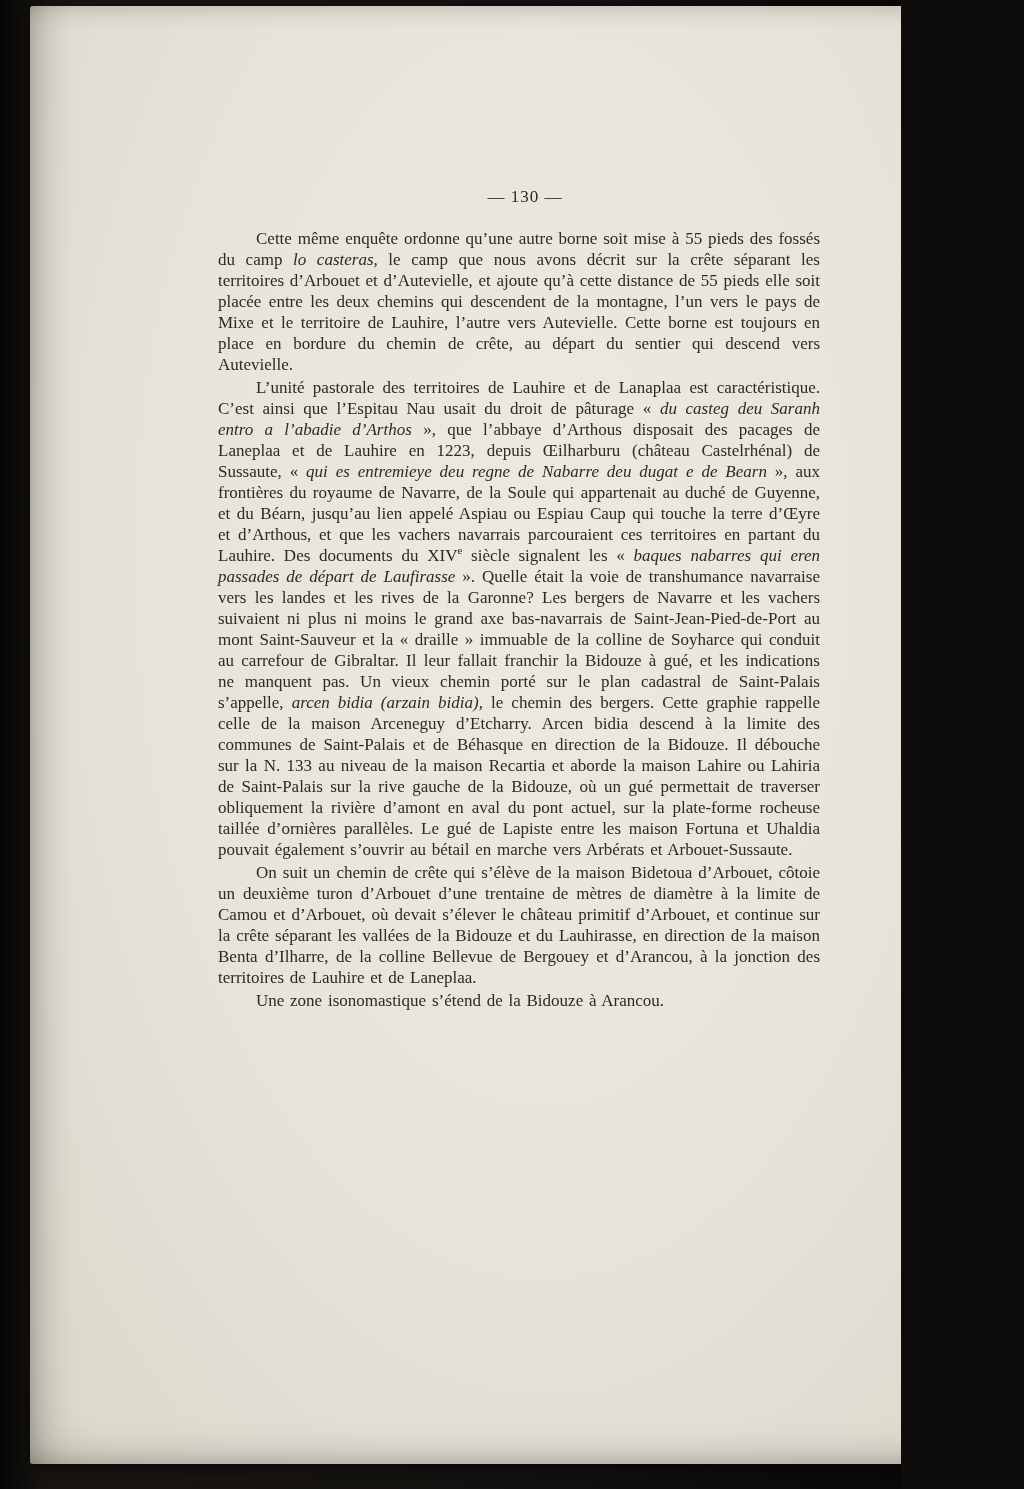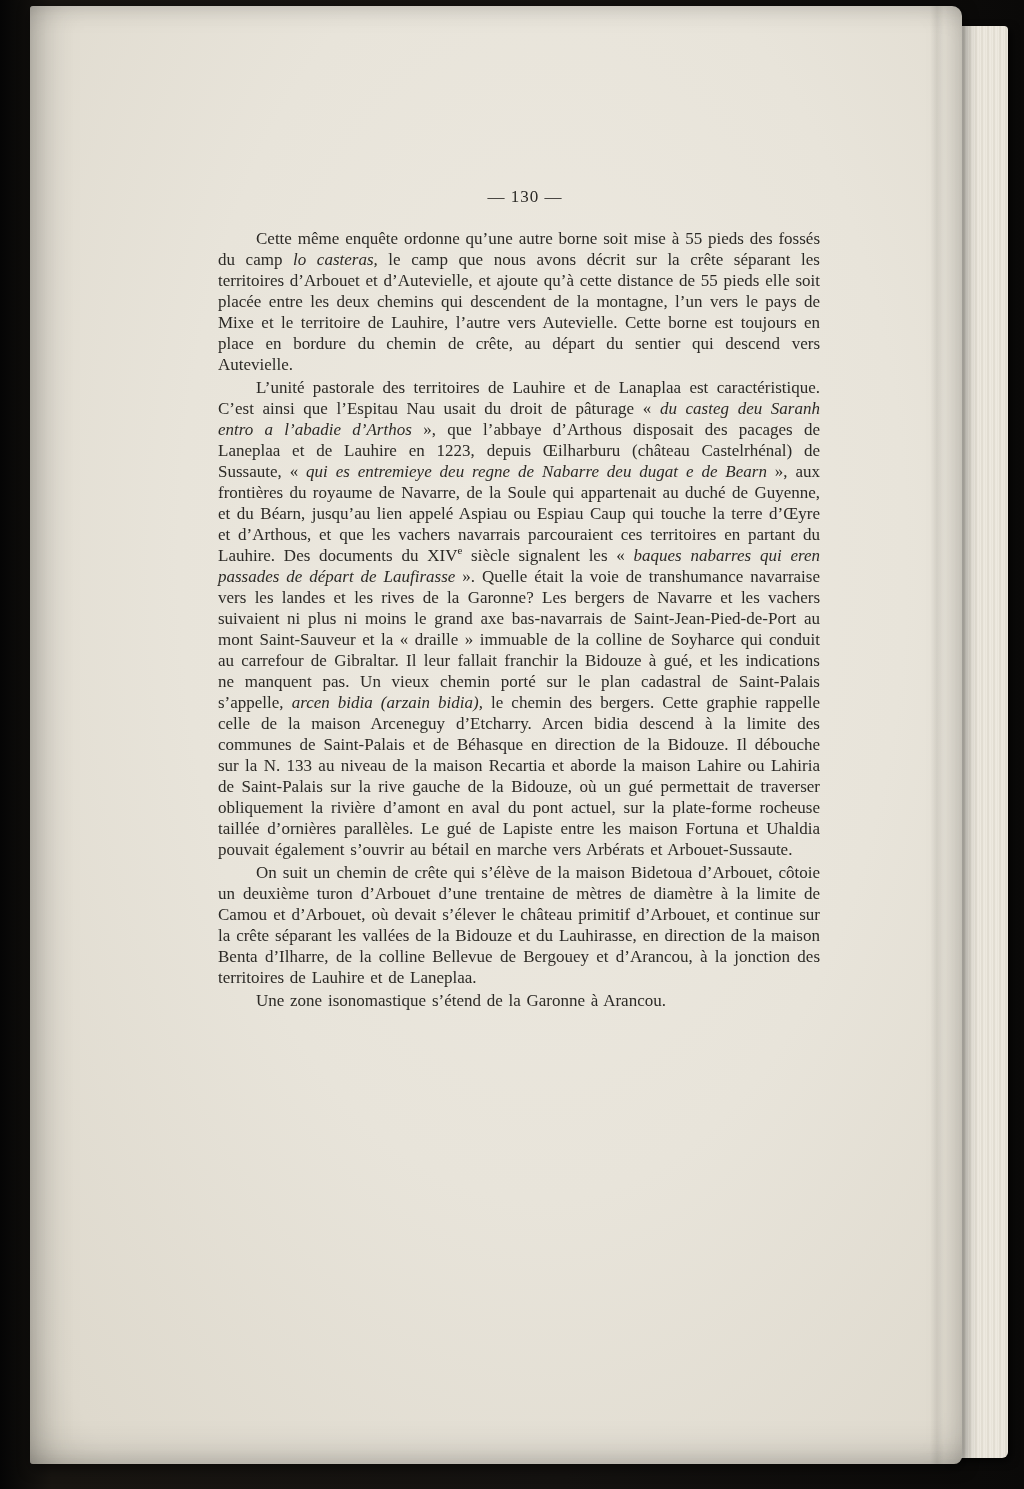--- a/index.html
+++ b/index.html
@@ -4,21 +4,21 @@
 <style>
   * { margin: 0; padding: 0; box-sizing: border-box; }
   html, body { width: 1024px; height: 1489px; }
   body {
     background: #0e0d0b;
     font-family: "Liberation Serif", "DejaVu Serif", serif;
     overflow: hidden;
   }
   .scene {
     position: relative;
-    width: 1024px;
+    width: 901px;
     height: 1489px;
     overflow: hidden;
     background: linear-gradient(90deg, #050505 0%, #181511 5%, #141210 55%, #0a0908 100%);
   }
   
   .fore-edge {
     position: absolute;
     left: 950px;
     top: 26px;
     width: 58px;
@@ -82,16 +82,16 @@
 <div class="scene">
   <div class="fore-edge"></div>
   <div class="paper">
     <div class="crease"></div>
     <div class="text-block">
       <div class="page-number">— 130 —</div>
 
     <p class="para"><span>Cette même enquête ordonne qu’une autre borne soit mise à 55 pieds des fossés du camp </span><span class="it">lo casteras,</span><span> le camp que nous avons décrit sur la crête séparant les territoires d’Arbouet et d’Autevielle, et ajoute qu’à cette distance de 55 pieds elle soit placée entre les deux chemins qui descendent de la montagne, l’un vers le pays de Mixe et le territoire de Lauhire, l’autre vers Autevielle. Cette borne est toujours en place en bordure du chemin de crête, au départ du sentier qui descend vers Autevielle.</span></p>
         <p class="para"><span>L’unité pastorale des territoires de Lauhire et de Lanaplaa est caractéristique. C’est ainsi que l’Espitau Nau usait du droit de pâturage « </span><span class="it">du casteg deu Saranh entro a l’abadie d’Arthos</span><span> », que l’abbaye d’Arthous disposait des pacages de Laneplaa et de Lauhire en 1223, depuis Œilharburu (château Castelrhénal) de Sussaute, « </span><span class="it">qui es entremieye deu regne de Nabarre deu dugat e de Bearn</span><span> », aux frontières du royaume de Navarre, de la Soule qui appartenait au duché de Guyenne, et du Béarn, jusqu’au lien appelé Aspiau ou Espiau Caup qui touche la terre d’Œyre et d’Arthous, et que les vachers navarrais parcouraient ces territoires en partant du Lauhire. Des documents du XIV</span><sup>e</sup><span> siècle signalent les « </span><span class="it">baques nabarres qui eren passades de départ de Laufirasse</span><span> ». Quelle était la voie de transhumance navarraise vers les landes et les rives de la Garonne? Les bergers de Navarre et les vachers suivaient ni plus ni moins le grand axe bas-navarrais de Saint-Jean-Pied-de-Port au mont Saint-Sauveur et la « draille » immuable de la colline de Soyharce qui conduit au carrefour de Gibraltar. Il leur fallait franchir la Bidouze à gué, et les indications ne manquent pas. Un vieux chemin porté sur le plan cadastral de Saint-Palais s’appelle, </span><span class="it">arcen bidia (arzain bidia),</span><span> le chemin des bergers. Cette graphie rappelle celle de la maison Arceneguy d’Etcharry. Arcen bidia descend à la limite des communes de Saint-Palais et de Béhasque en direction de la Bidouze. Il débouche sur la N. 133 au niveau de la maison Recartia et aborde la maison Lahire ou Lahiria de Saint-Palais sur la rive gauche de la Bidouze, où un gué permettait de traverser obliquement la rivière d’amont en aval du pont actuel, sur la plate-forme rocheuse taillée d’ornières parallèles. Le gué de Lapiste entre les maison Fortuna et Uhaldia pouvait également s’ouvrir au bétail en marche vers Arbérats et Arbouet-Sussaute.</span></p>
         <p class="para"><span>On suit un chemin de crête qui s’élève de la maison Bidetoua d’Arbouet, côtoie un deuxième turon d’Arbouet d’une trentaine de mètres de diamètre à la limite de Camou et d’Arbouet, où devait s’élever le château primitif d’Arbouet, et continue sur la crête séparant les vallées de la Bidouze et du Lauhirasse, en direction de la maison Benta d’Ilharre, de la colline Bellevue de Bergouey et d’Arancou, à la jonction des territoires de Lauhire et de Laneplaa.</span></p>
-        <p class="para"><span>Une zone isonomastique s’étend de la Garonne à Arancou.</span></p>
+        <p class="para"><span>Une zone isonomastique s’étend de la Bidouze à Arancou.</span></p>
       </div>
   </div>
 </div>
 
 </body></html>

